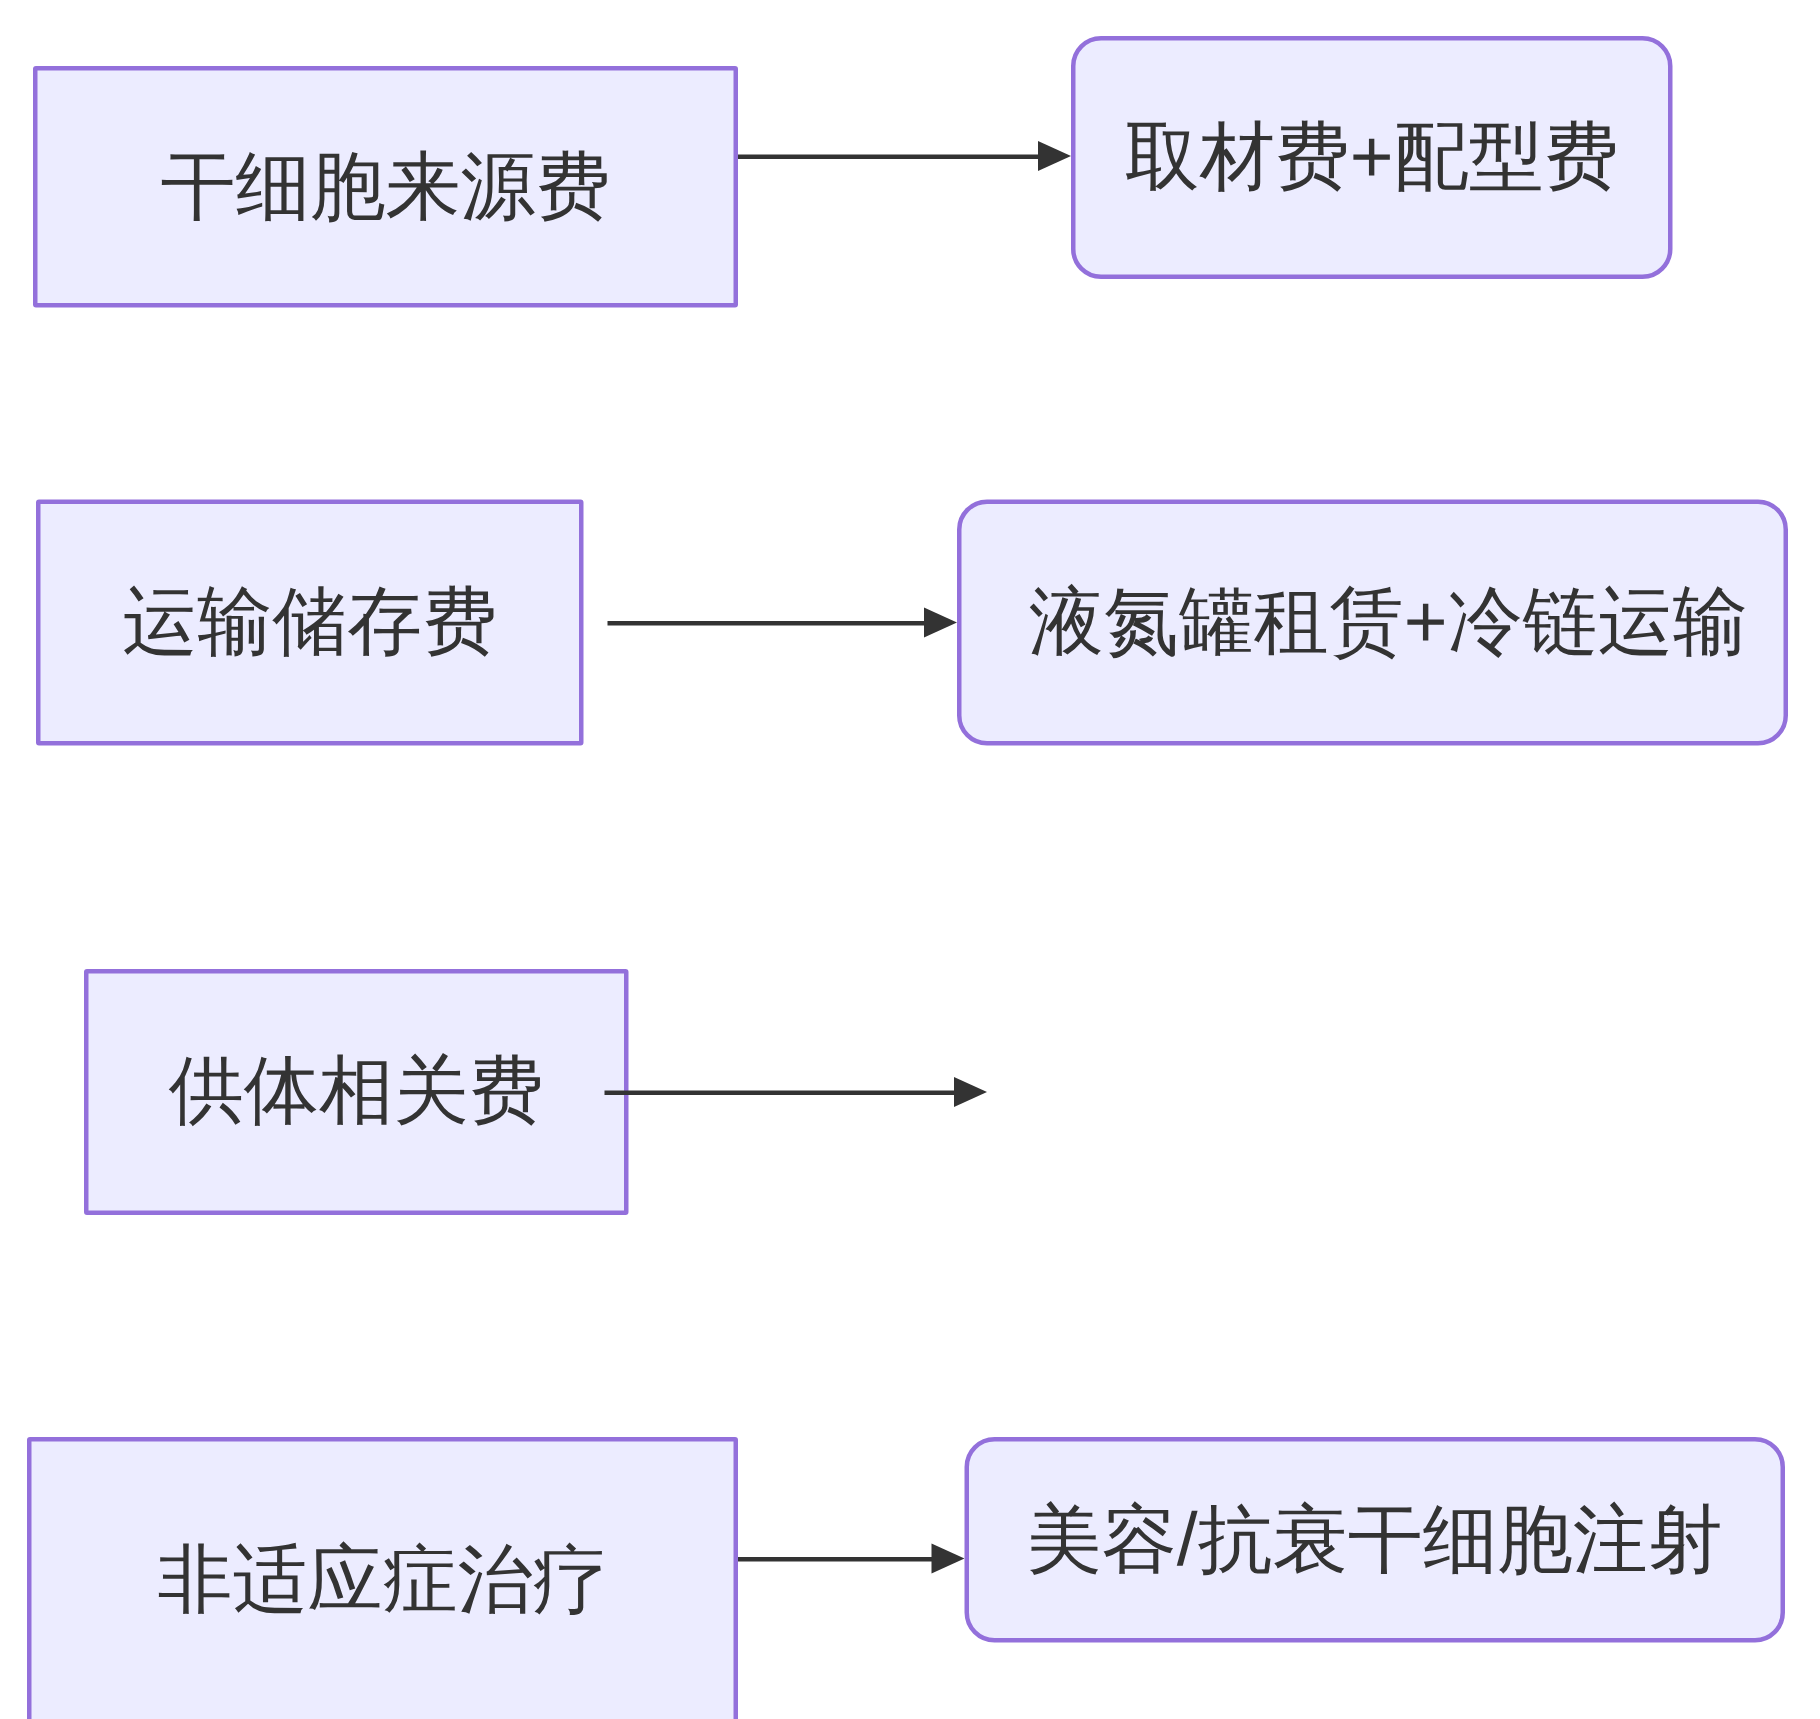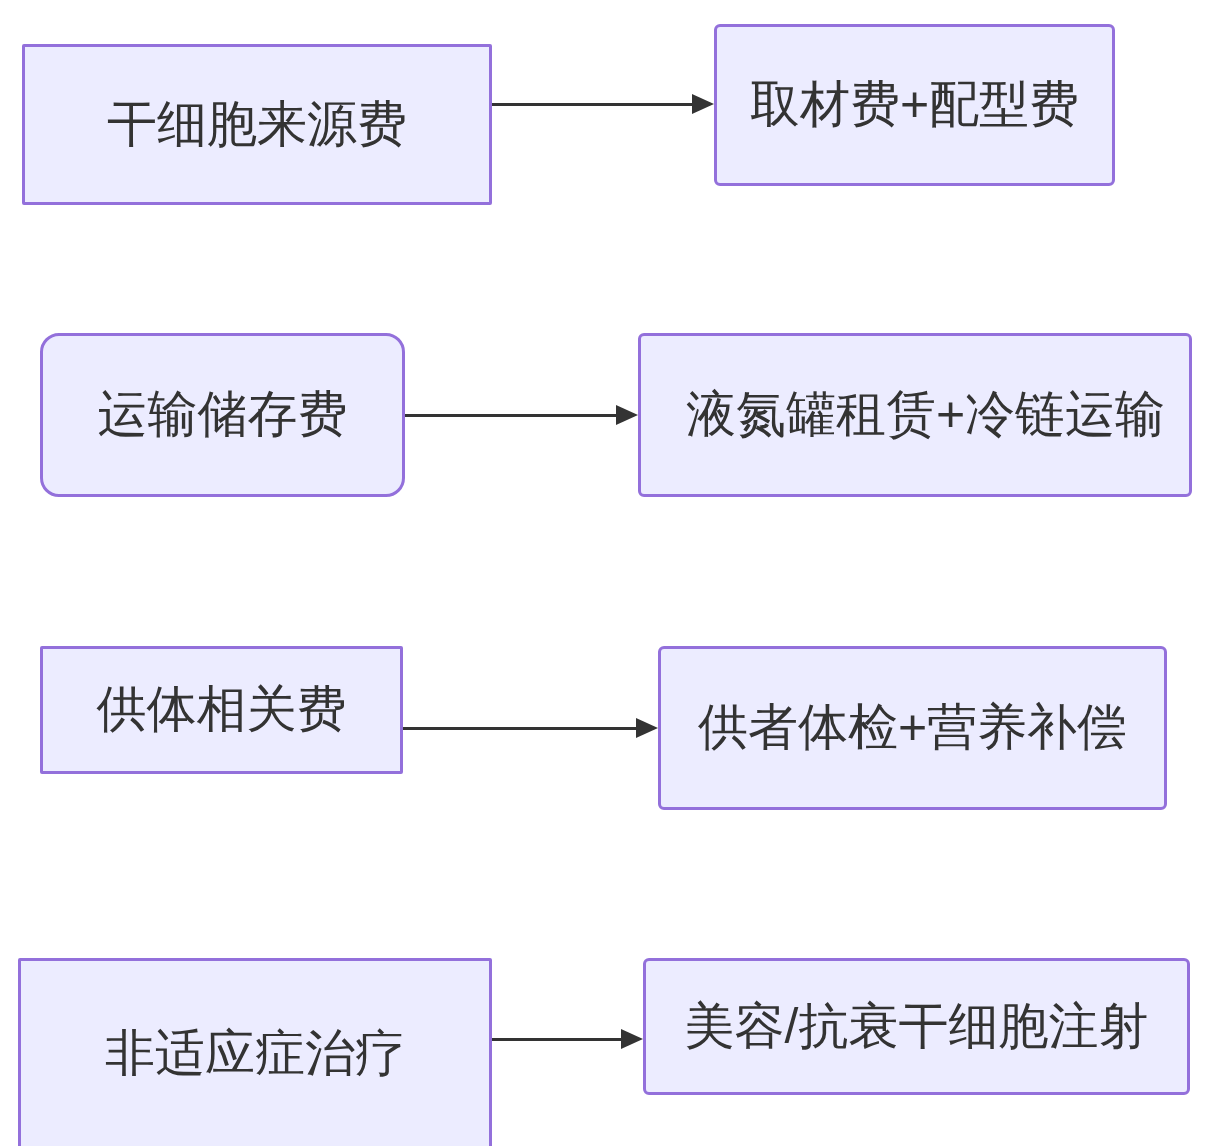--- a/index.html
+++ b/index.html
@@ -31,21 +31,21 @@
     justify-content: center;
     text-align: center;
   }
   .node .label {
     font-size: 50px;
     line-height: 1.15;
     color: var(--text);
     white-space: nowrap;
   }
   .node.rect  { border-radius: 2px; }
-  .node.round { border-radius: 6px; }
+  .node.round { border-radius: 20px; }
   .arrow {
     position: absolute;
     height: 20px;
   }
   .arrow::before {
     content: "";
     position: absolute;
     left: 0;
     right: 14px;
     top: 50%;
@@ -71,35 +71,32 @@
 <div class="canvas">
 
   <div class="node rect" style="left:22px; top:23px; width:470px; height:161px;margin-top:21px;">
     <span class="label">干细胞来源费</span>
   </div>
   <div class="arrow" style="left:492px; top:94px; width:222px;"></div>
   <div class="node round" style="left:714px; top:24px; width:401px; height:162px;">
     <span class="label">取材费+配型费</span>
   </div>
 
-  <div class="node rect" style="left:40px; top:333px; width:365px; height:164px;border-radius:19px;">
+  <div class="node rect" style="left:24px; top:333px; width:365px; height:164px;">
     <span class="label">运输储存费</span>
   </div>
   <div class="arrow" style="left:405px; top:405px; width:233px;"></div>
   <div class="node round" style="left:638px; top:333px; width:554px; height:164px;padding-left:21px;">
     <span class="label">液氮罐租赁+冷链运输</span>
   </div>
 
-  <div class="node rect" style="left:40px; top:646px; width:363px; height:128px;">
+  <div class="node rect" style="left:56px; top:646px; width:363px; height:164px;">
     <span class="label">供体相关费</span>
   </div>
   <div class="arrow" style="left:403px; top:718px; width:255px;"></div>
-  <div class="node round" style="left:658px; top:646px; width:509px; height:164px;">
-    <span class="label">供者体检+营养补偿</span>
-  </div>
 
   <div class="node rect" style="left:18px; top:958px; width:474px; height:192px;">
     <span class="label">非适应症治疗</span>
   </div>
   <div class="arrow" style="left:492px; top:1029px; width:151px;"></div>
   <div class="node round" style="left:643px; top:958px; width:547px; height:137px;">
     <span class="label">美容/抗衰干细胞注射</span>
   </div>
 
 </div>

